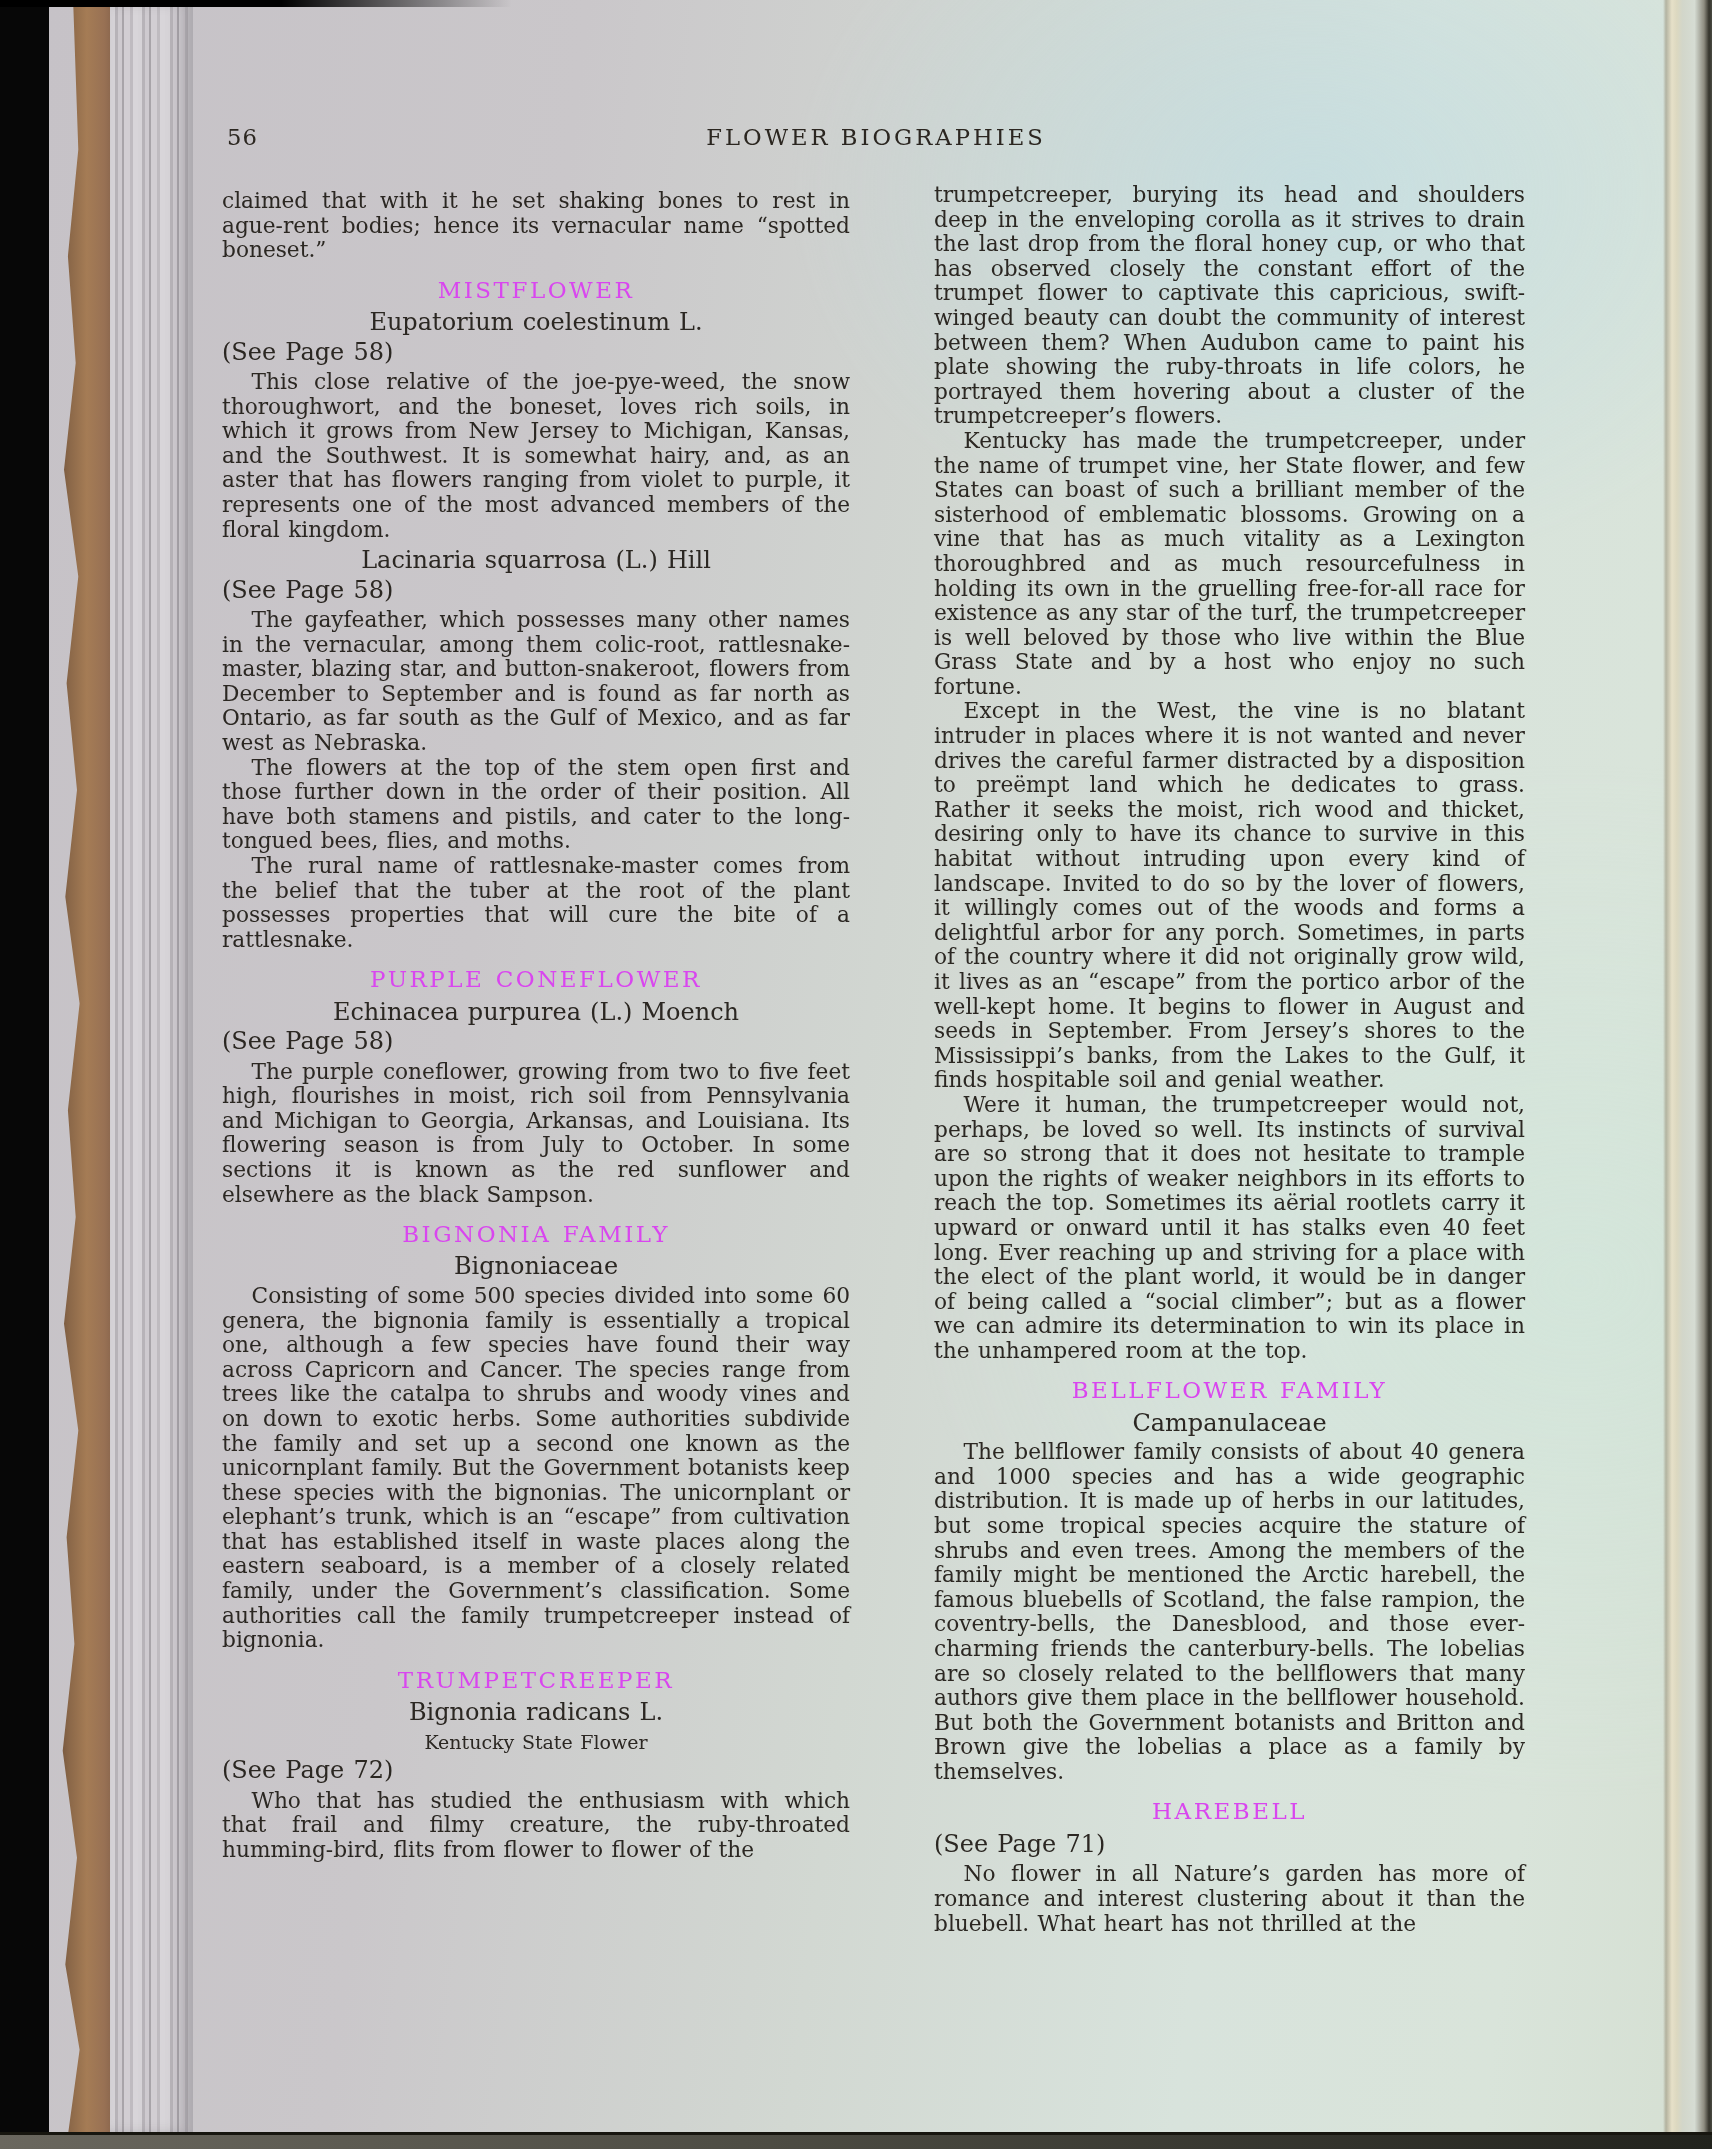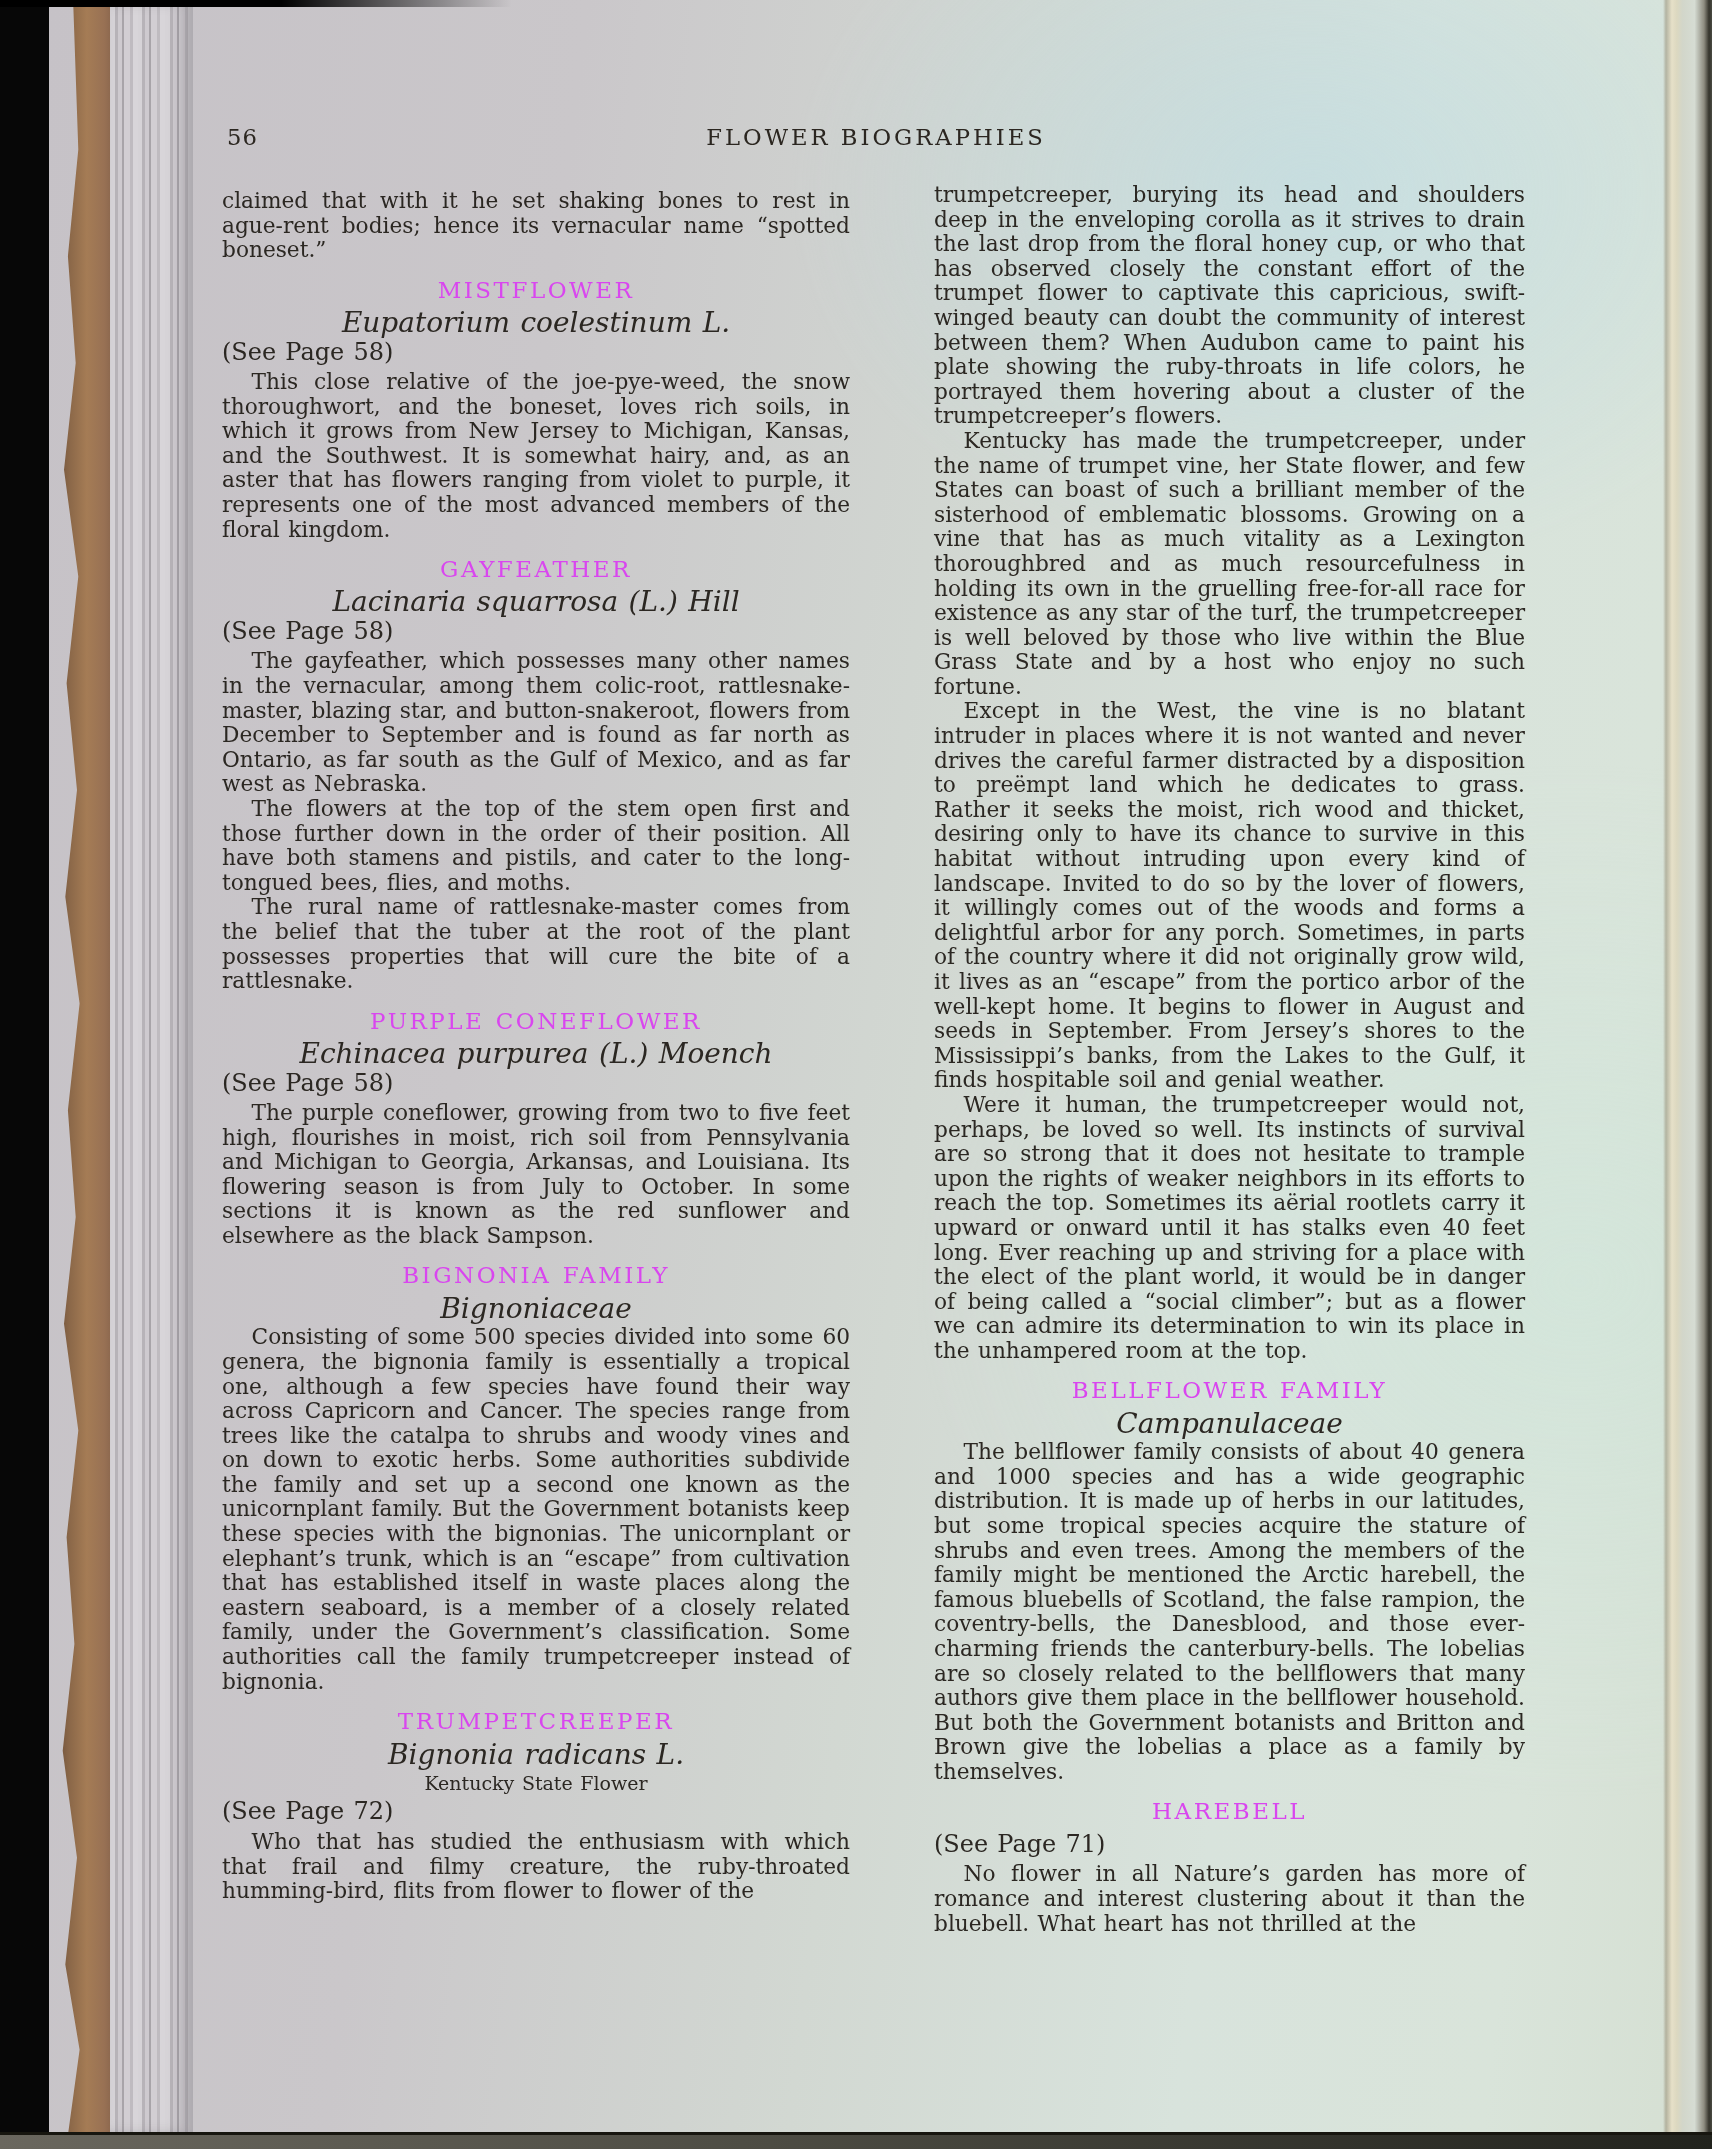--- a/index.html
+++ b/index.html
@@ -56,21 +56,21 @@
   
   .col{position:absolute;z-index:8;color:#2b2722;font-size:21.7px;line-height:24.6px;
     text-align:justify;word-spacing:1.5px;}
   .col-left{left:222px;top:189px;width:628px;}
   .col-right{left:934px;top:183px;width:591px;}
   .blk{margin:0;}
   .para{text-indent:29.6px;}
   .continuation{text-indent:0;}
   .heading{text-align:center;text-indent:0;font-size:23px;line-height:27.6px;
     letter-spacing:2.5px;color:#d946ef;margin:13.8px 0 5.9px;}
-  .species{text-align:center;text-indent:0;font-style:italic;font-size:28px;
+  .species{text-align:center;text-indent:0;font-size:24px;
     line-height:25.6px;margin:5.9px 0 3.9px;}
   .subtitle{text-align:center;text-indent:0;font-size:19px;line-height:24.6px;margin:2px 0 0;}
   .ref{text-align:left;text-indent:0;font-size:24px;line-height:24.6px;margin:3.9px 0 5.9px;}
 </style>
 </head>
 <body>
 
 <div id="scan">
   <div class="page"></div>
   <div class="deckle"></div>
@@ -83,21 +83,20 @@
     <span class="page-num">56</span>
     <span class="book-title">FLOWER BIOGRAPHIES</span>
   </div>
 
   <div class="col col-left">
       <div class="blk continuation">claimed that with it he set shaking bones to rest in ague-rent bodies; hence its vernacular name “spotted boneset.”</div>
       <div class="blk heading">MISTFLOWER</div>
       <div class="blk species">Eupatorium coelestinum L.</div>
       <div class="blk ref">(See Page 58)</div>
       <div class="blk para">This close relative of the joe-pye-weed, the snow thoroughwort, and the boneset, loves rich soils, in which it grows from New Jersey to Michigan, Kansas, and the Southwest. It is somewhat hairy, and, as an aster that has flowers ranging from violet to purple, it represents one of the most advanced members of the floral kingdom.</div>
-      <div class="blk heading">GAYFEATHER</div>
       <div class="blk species">Lacinaria squarrosa (L.) Hill</div>
       <div class="blk ref">(See Page 58)</div>
       <div class="blk para">The gayfeather, which possesses many other names in the vernacular, among them colic-root, rattlesnake-master, blazing star, and button-snakeroot, flowers from December to September and is found as far north as Ontario, as far south as the Gulf of Mexico, and as far west as Nebraska.</div>
       <div class="blk para">The flowers at the top of the stem open first and those further down in the order of their position. All have both stamens and pistils, and cater to the long-tongued bees, flies, and moths.</div>
       <div class="blk para">The rural name of rattlesnake-master comes from the belief that the tuber at the root of the plant possesses properties that will cure the bite of a rattlesnake.</div>
       <div class="blk heading">PURPLE CONEFLOWER</div>
       <div class="blk species">Echinacea purpurea (L.) Moench</div>
       <div class="blk ref">(See Page 58)</div>
       <div class="blk para">The purple coneflower, growing from two to five feet high, flourishes in moist, rich soil from Pennsylvania and Michigan to Georgia, Arkansas, and Louisiana. Its flowering season is from July to October. In some sections it is known as the red sunflower and elsewhere as the black Sampson.</div>
       <div class="blk heading">BIGNONIA FAMILY</div>

